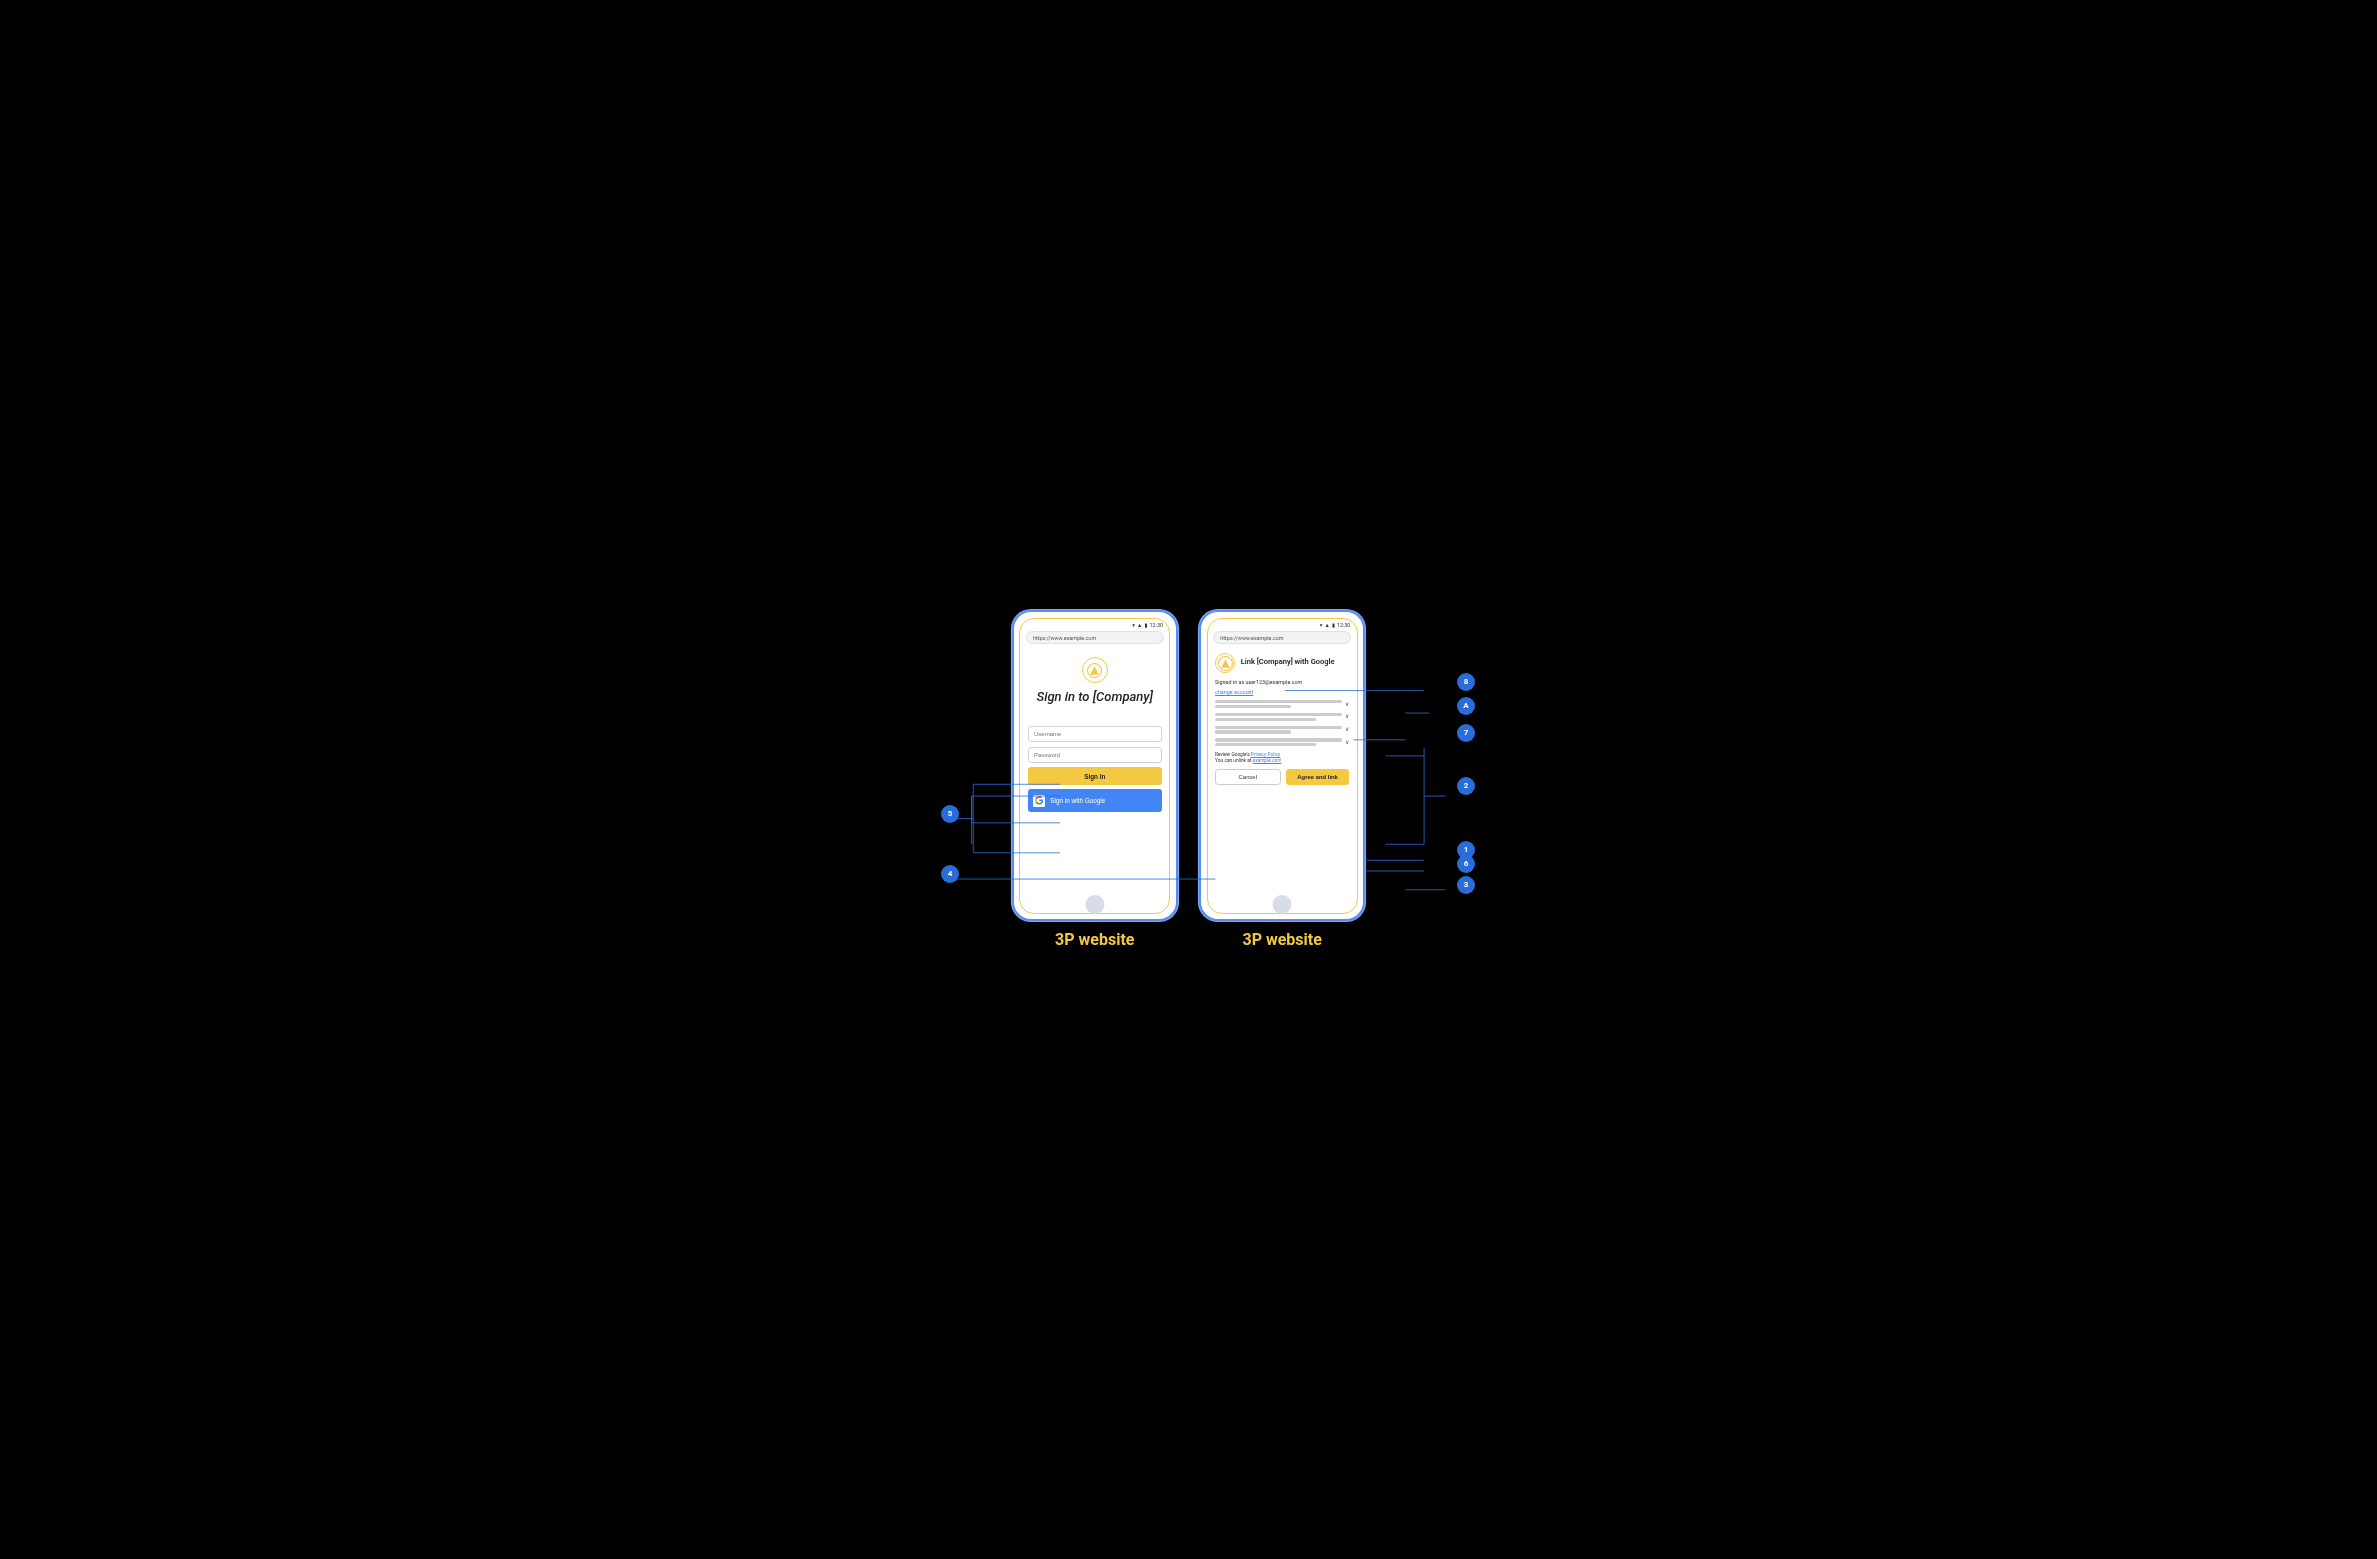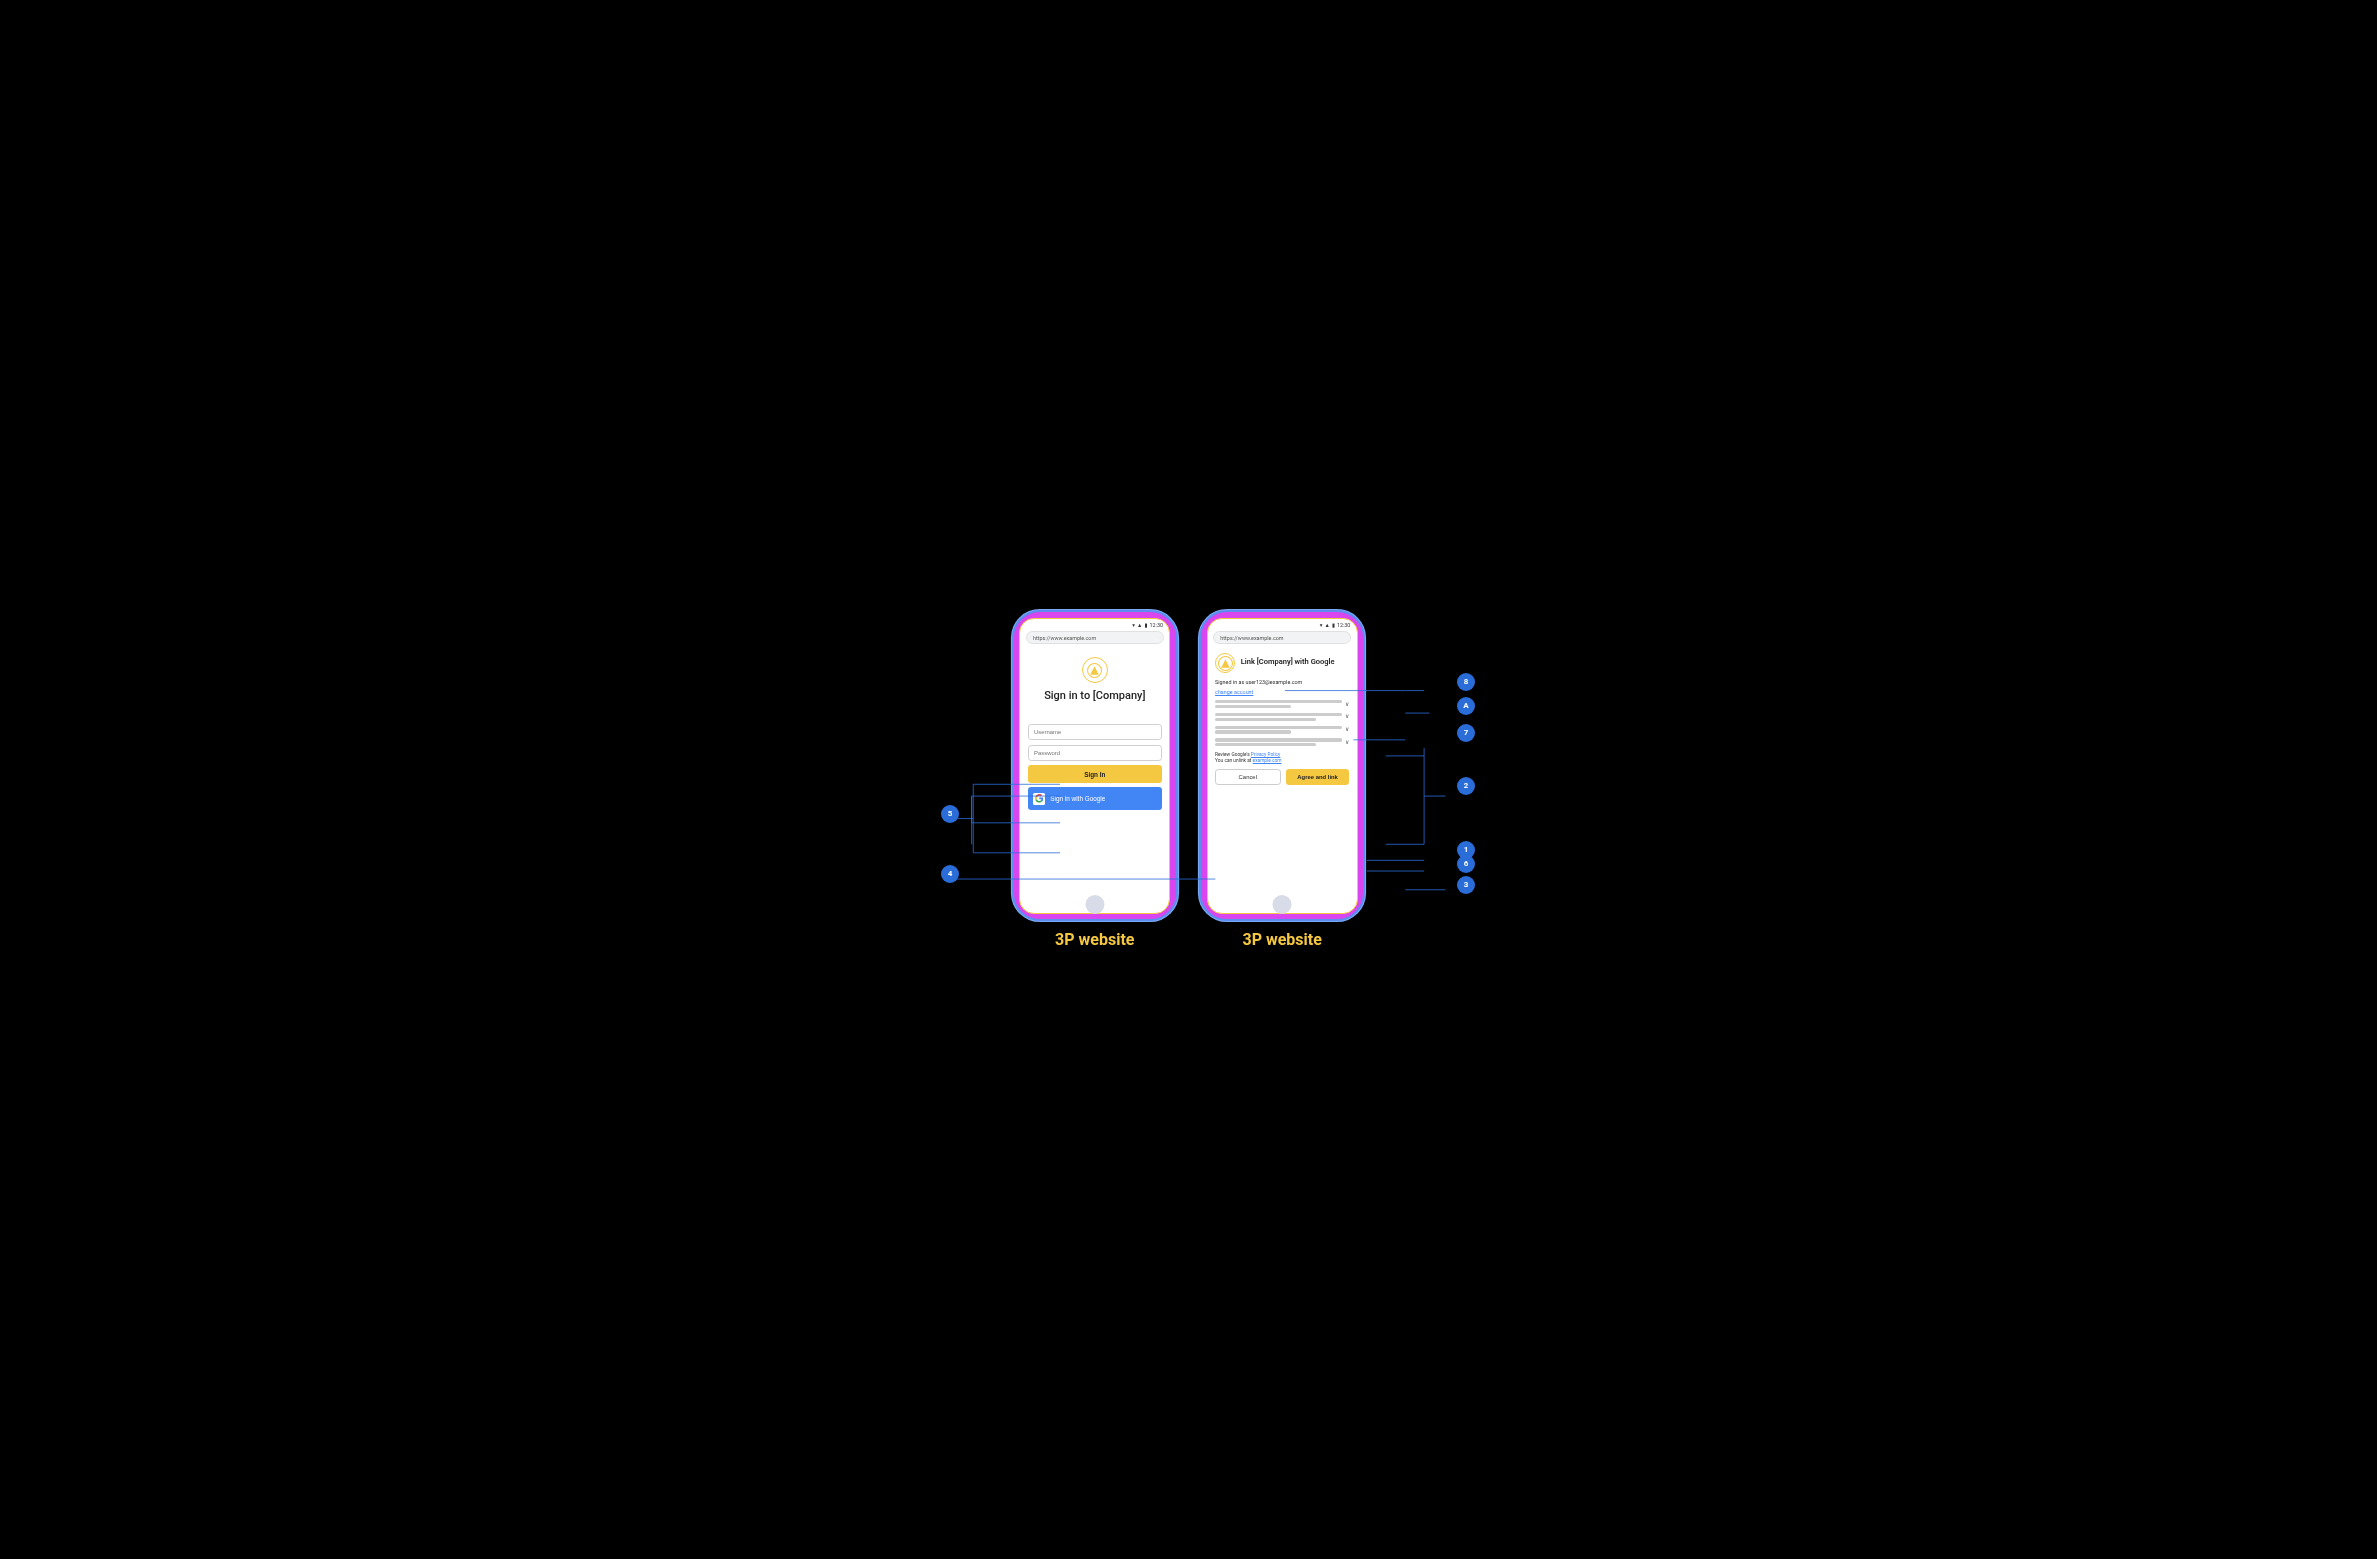--- a/index.html
+++ b/index.html
@@ -16,22 +16,22 @@
       width: 589px;
       height: 386px;
       display: flex;
       align-items: center;
       justify-content: center;
     }
     
     .phone {
       width: 166px;
       height: 311px;
-      background: #d946ef;
-      border-radius: 28px;
+      background: #ffffff;
+      border-radius: 19px;
       border: 2.1px solid #5b8def;
       position: relative;
       overflow: hidden;
       box-shadow: 0 0 0 1.1px #7aa8f5;
     }
     .phone-inner {
       position: absolute;
       inset: 5.4px;
       border: 1.1px solid #f5c842;
       border-radius: 15px;
@@ -95,24 +95,25 @@
       align-items: center;
       justify-content: center;
       margin: 4.3px auto 5.4px;
     }
     .company-logo svg {
       width: 15px;
       height: 15px;
     }
     .sign-in-title {
       text-align: center;
-      font-size: 11px;
+      font-size: 13px;
       font-weight: 500;
       color: #222;
       margin-bottom: 22px;
+      font-style: italic;
     }
     .input-field {
       width: 100%;
       border: 0.5px solid #d0d0d0;
       border-radius: 3.2px;
       padding: 4.3px 5.4px;
       font-size: 5.9px;
       color: #888;
       margin-bottom: 4.3px;
       background: #fff;

